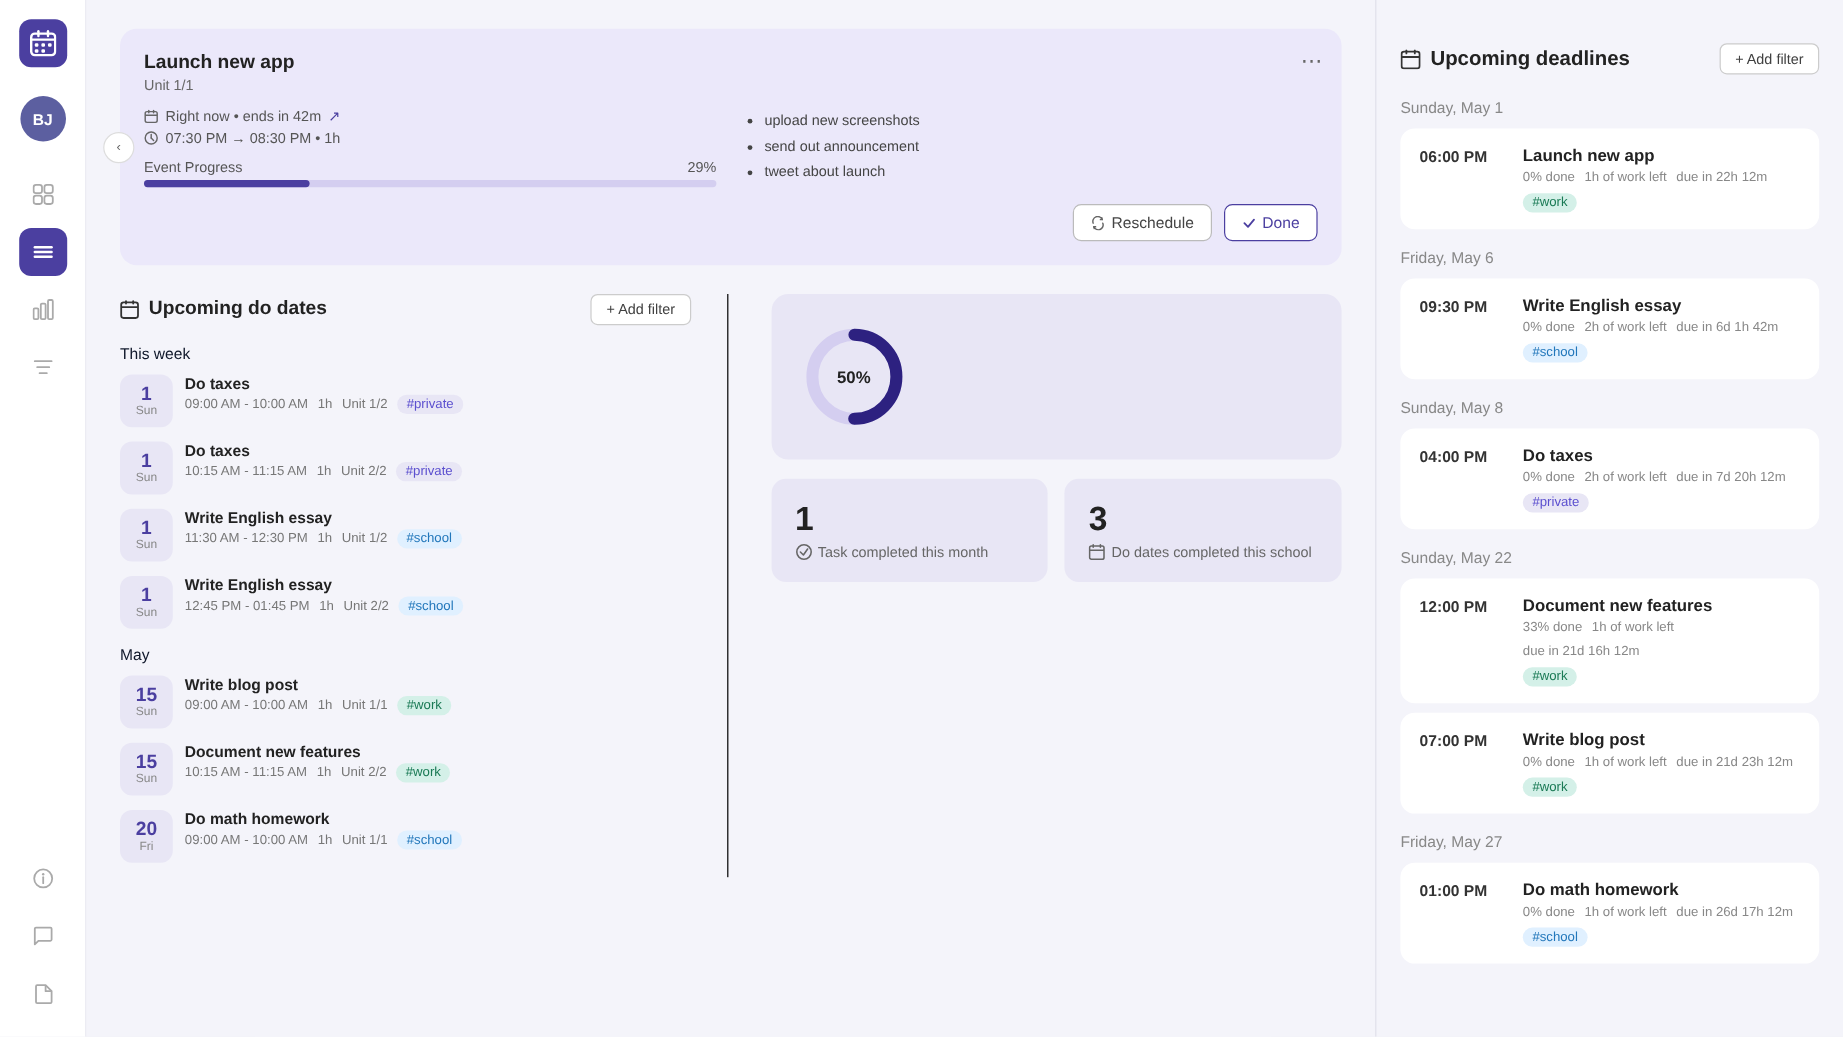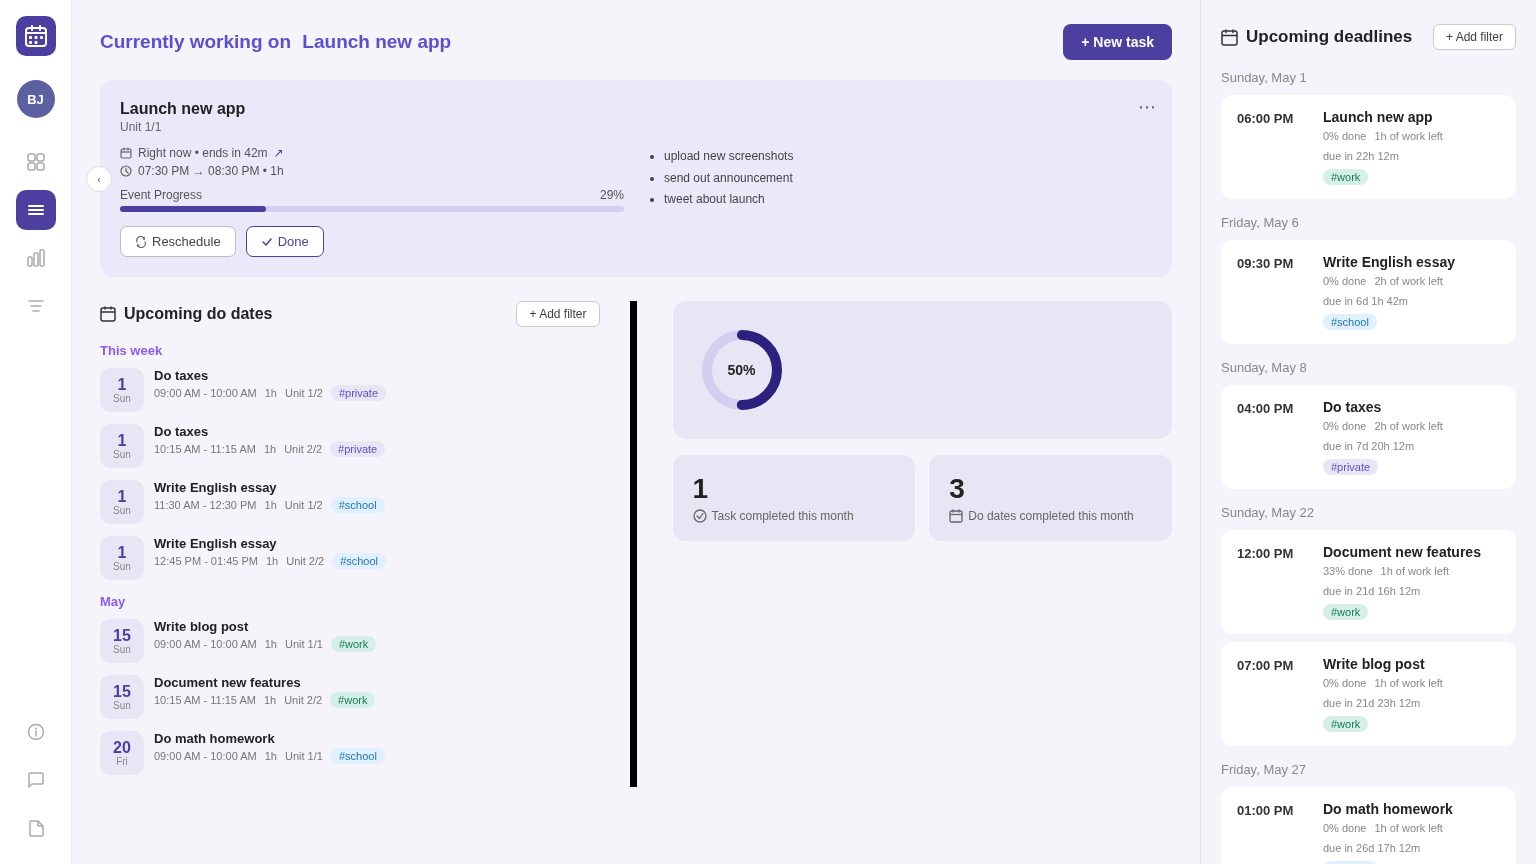--- a/index.html
+++ b/index.html
@@ -89,21 +89,21 @@
     .working-card-sub { font-size: 12px; color: #666; margin-bottom: 12px; }
     .working-card-body { display: flex; gap: 24px; }
     .working-card-left { flex: 1; }
     .working-card-right { flex: 1; }
     .meta-row { display: flex; align-items: center; gap: 6px; font-size: 12px; color: #555; margin-bottom: 4px; }
     .bullet-list { list-style: disc; padding-left: 16px; font-size: 12px; color: #444; line-height: 1.8; }
     .progress-section { margin-top: 10px; }
     .progress-label { display: flex; justify-content: space-between; font-size: 12px; color: #555; margin-bottom: 4px; }
     .progress-bar-bg { background: #d4cef0; border-radius: 4px; height: 6px; }
     .progress-bar-fill { background: #4b3fa0; border-radius: 4px; height: 6px; }
-    .card-actions { display: flex; gap: 10px; margin-top: 14px; }
+    .card-actions { display: flex; gap: 10px; justify-content: flex-end; margin-top: 14px; }
     .btn-reschedule {
       border: 1px solid #bbb; background: white; border-radius: 7px;
       padding: 7px 14px; font-size: 13px; cursor: pointer; display: flex; align-items: center; gap: 5px; color: #444;
     }
     .btn-done {
       border: 1px solid #4b3fa0; background: white; border-radius: 7px;
       padding: 7px 14px; font-size: 13px; cursor: pointer; display: flex; align-items: center; gap: 5px; color: #4b3fa0;
     }
     .three-dots {
       position: absolute; top: 16px; right: 16px;
@@ -113,39 +113,39 @@
       position: absolute; left: -14px; top: 50%;
       transform: translateY(-50%);
       background: white; border: 1px solid #ddd;
       border-radius: 50%; width: 26px; height: 26px;
       display: flex; align-items: center; justify-content: center;
       font-size: 11px; color: #666; cursor: pointer;
     }
 
     
     .two-col { display: flex; gap: 0; }
-    .col-left { flex: 1; padding-right: 30px; border-right: 7px solid #000000; }
+    .col-left { flex: 1; padding-right: 30px; border-right: 1px solid #000000; }
     .col-right { flex: 1; padding-left: 36px; }
 
     
     .section-header {
       display: flex; align-items: center; justify-content: space-between; margin-bottom: 16px;
     }
     .section-title {
       font-size: 16px; font-weight: 700; color: #222;
       display: flex; align-items: center; gap: 8px;
     }
     .add-filter-btn {
       border: 1px solid #ccc; background: white; border-radius: 6px;
       padding: 5px 12px; font-size: 12px; cursor: pointer; color: #404040;
       display: flex; align-items: center; gap: 4px;
     }
 
     
-    .week-label { font-size: 13px; font-weight: 700; color: #8b5cf6; margin-bottom: 10px; margin-top: 6px; }
+    .week-label { font-size: 13px; font-weight: 400; color: #0f172a; margin-bottom: 10px; margin-top: 6px; }
     .date-item {
       display: flex; align-items: flex-start; gap: 10px;
       margin-bottom: 12px;
     }
     .date-badge {
       min-width: 44px; height: 44px;
       background: #e8e6f5;
       border-radius: 10px;
       display: flex; flex-direction: column; align-items: center; justify-content: center;
     }
@@ -185,23 +185,23 @@
       flex: 1;
       background: #e8e6f5;
       border-radius: 12px;
       padding: 18px 20px;
     }
     .stats-mini-num { font-size: 28px; font-weight: 700; color: #222; margin-bottom: 4px; }
     .stats-mini-desc { font-size: 12px; color: #666; display: flex; align-items: center; gap: 5px; }
 
     
     .right-panel {
-      width: 336px;
+      width: 390px;
       background: #f4f4fa;
-      padding: 24px 20px;
+      padding: 36px 20px;
       border-left: 1px solid #e0e0ea;
       overflow-y: auto;
       flex-shrink: 0;
     }
     .right-panel-header {
       display: flex; align-items: center; justify-content: space-between; margin-bottom: 20px;
     }
     .right-panel-title { font-size: 17px; font-weight: 700; color: #222; display: flex; align-items: center; gap: 8px; }
 
     .deadline-group { margin-bottom: 16px; }
@@ -286,29 +286,20 @@
       <svg width="18" height="18" viewBox="0 0 18 18" fill="none">
         <path d="M4 2H11L16 7V16C16 16.6 15.6 17 15 17H4C3.4 17 3 16.6 3 16V3C3 2.4 3.4 2 4 2Z" stroke="#aaa" stroke-width="1.5"></path>
         <path d="M11 2V7H16" stroke="#aaa" stroke-width="1.5" stroke-linejoin="round"></path>
       </svg>
     </div>
   </div>
 </div>
 
 <div class="main-content">
 
-  <div class="header">
-    <div class="header-title">
-      <span>Currently working on</span>
-      <span style="color:#5b4fcf; margin-left:6px;">Launch new app</span>
-    </div>
-    <button class="new-task-btn">
-      <span>+ New task</span>
-    </button>
-  </div>
 
   <div class="working-card" style="position:relative;">
     <div class="three-dots">⋯</div>
     <div class="collapse-btn">‹</div>
     <div class="working-card-title">Launch new app</div>
     <div class="working-card-sub">Unit 1/1</div>
     <div class="working-card-body">
       <div class="working-card-left">
         <div class="meta-row">
           <svg width="12" height="12" viewBox="0 0 12 12" fill="none">
@@ -520,21 +511,21 @@
         </div>
         <div class="stats-mini-card">
           <div class="stats-mini-num">3</div>
           <div class="stats-mini-desc">
             <svg width="14" height="14" viewBox="0 0 14 14" fill="none">
                 <rect x="1" y="2" width="12" height="11" rx="1.5" stroke="#666" stroke-width="1.3"></rect>
                 <line x1="1" y1="5.5" x2="13" y2="5.5" stroke="#666" stroke-width="1.3"></line>
                 <line x1="4" y1="1" x2="4" y2="3" stroke="#666" stroke-width="1.3" stroke-linecap="round"></line>
                 <line x1="10" y1="1" x2="10" y2="3" stroke="#666" stroke-width="1.3" stroke-linecap="round"></line>
               </svg>
-            <span>Do dates completed this month</span>
+            <span>Do dates completed this school</span>
           </div>
         </div>
       </div>
     </div>
   </div>
 </div>
 
 <div class="right-panel">
   <div class="right-panel-header">
     <div class="right-panel-title">

